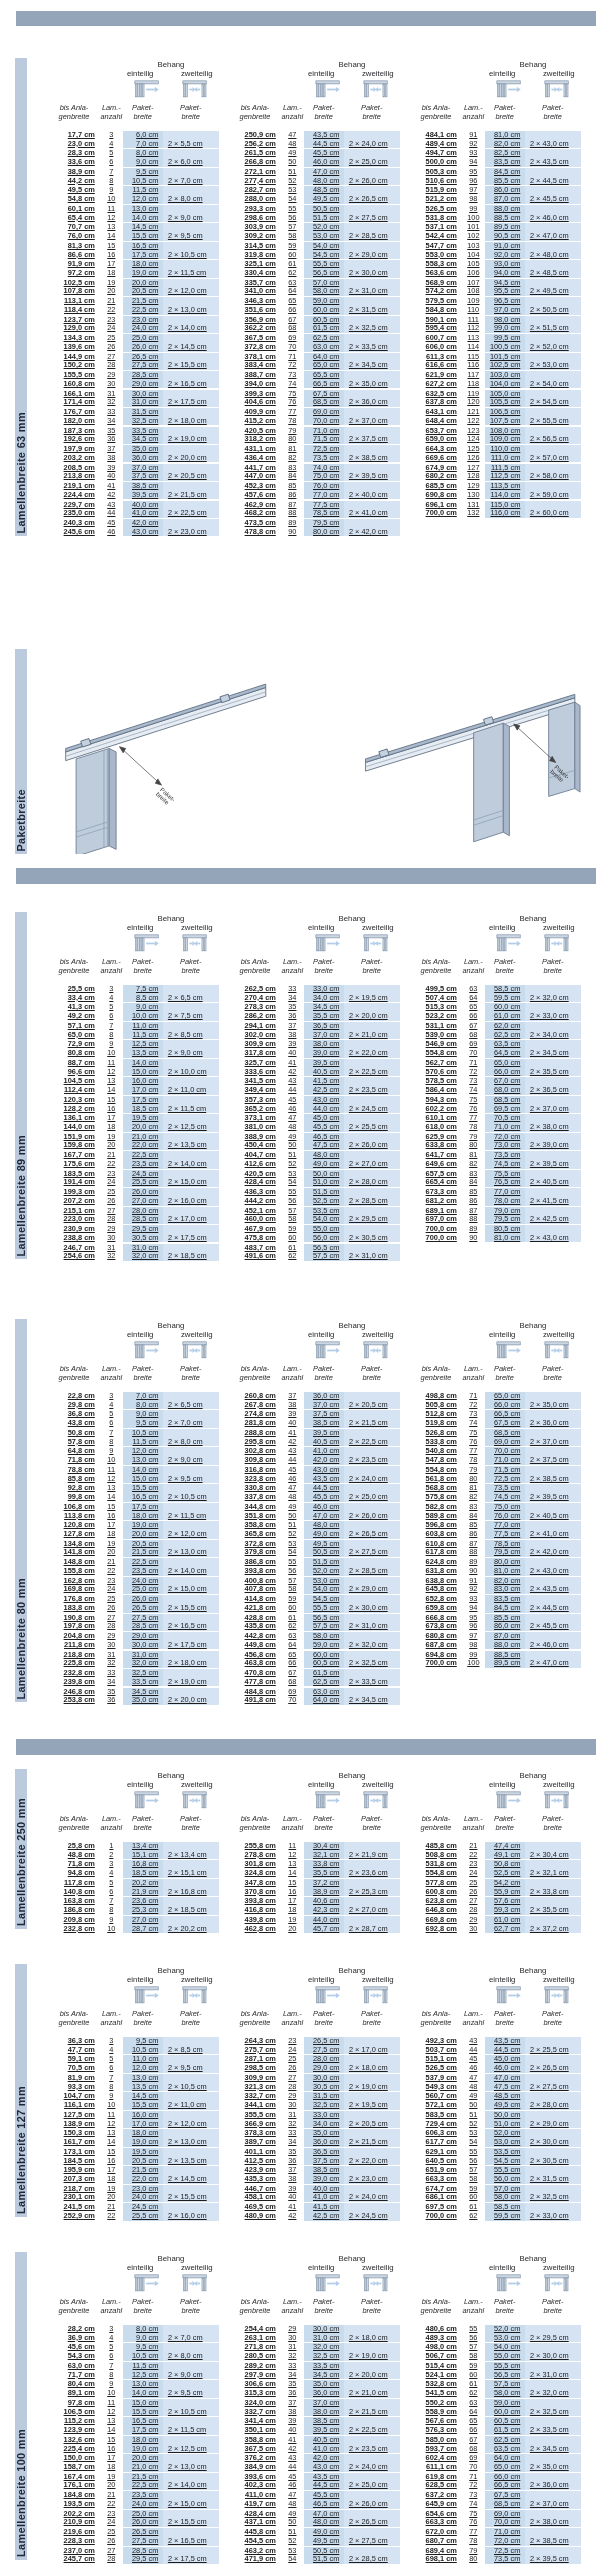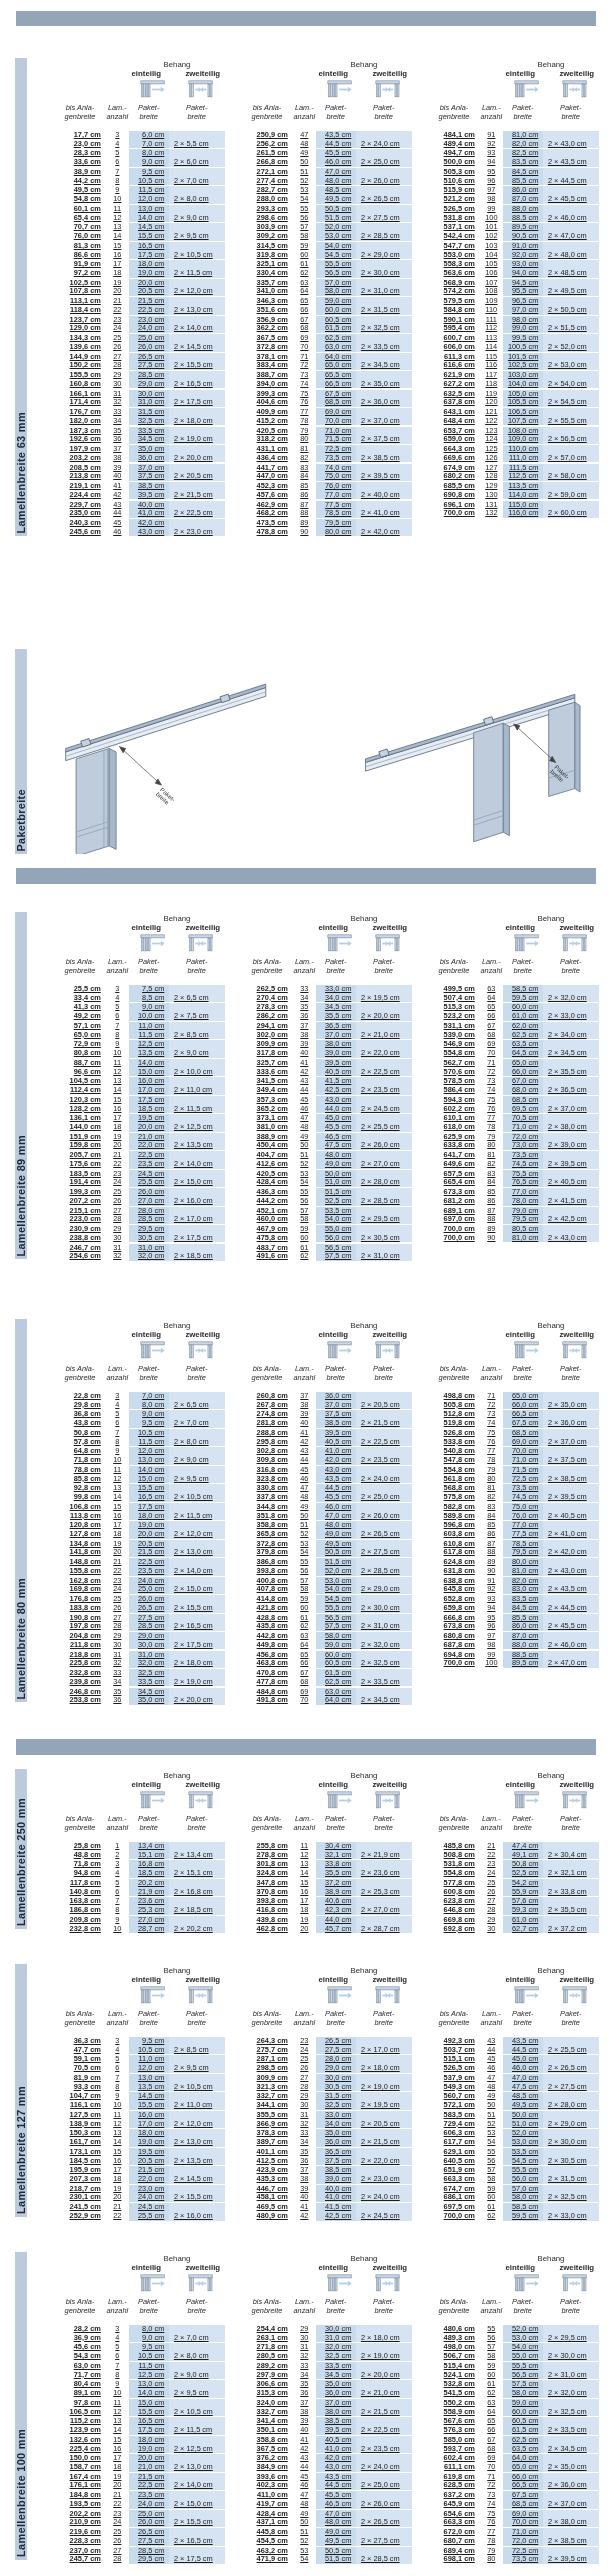--- a/index.html
+++ b/index.html
@@ -4,26 +4,26 @@
 <style>
   html,body{margin:0;padding:0;background:#fff;}
   .page{position:relative;width:610px;height:2576px;background:#ffffff;overflow:hidden;
         font-family:"Liberation Sans",sans-serif;color:#1d1d1f;}
   .hbar{position:absolute;left:15.7px;width:580px;height:15.7px;background:#94a4b9;}
   .lamsec,.diagsec{position:absolute;left:15px;width:586px;}
   .vbar{position:absolute;left:0;top:0;bottom:0;width:12.2px;background:#bccadd;}
   .vlabel{position:absolute;bottom:2.6px;left:50%;transform:translateX(-50%) rotate(180deg);
           writing-mode:vertical-rl;font-weight:bold;font-size:11px;color:#1c2737;
           white-space:nowrap;letter-spacing:0.3px;}
-  .groups{position:absolute;left:33px;top:0;right:0;display:flex;gap:14px;justify-content:flex-end;}
+  .groups{position:absolute;left:33px;top:0;right:0;display:flex;gap:8px;}
   .group{width:173px;flex:0 0 173px;}
   .ghead{height:66px;position:relative;font-size:7.4px;color:#2a2a2e;}
   .behang{position:absolute;left:75px;width:96px;top:1.7px;text-align:center;font-size:7.8px;}
   .teilig{position:absolute;left:64px;width:113px;top:11.3px;display:flex;}
-  .teilig span{flex:1;text-align:center;font-size:7.8px;font-weight:bold;}
+  .teilig span{flex:1;text-align:center;font-size:7.8px;}
   .gicons{position:absolute;left:75px;width:96px;top:21px;display:flex;}
   .gicons .ic{flex:1;display:flex;justify-content:center;}
   .colhead{position:absolute;left:0;right:0;top:45px;display:grid;
            grid-template-columns:52px 22.7px 40px 56px;text-align:center;line-height:9.2px;font-style:italic;}
   .rows{margin-top:7px;text-decoration:underline;}
   .pair{margin-bottom:1.3px;}
   .row{display:grid;grid-template-columns:52px 22.7px 40px 56px;height:8.6px;
        font-size:7.4px;line-height:8.6px;}
   .c1{text-align:right;font-weight:bold;padding-right:5.2px;}
   .c2{text-align:center;}
@@ -1311,21 +1311,21 @@
               </div>
               <div class="row">
                 <span class="c1">159,8 cm</span>
          <span class="c2">20</span>
          <span class="c3">22,0 cm</span>
          <span class="c4">2 × 13,5 cm</span>
               </div>
             </div>
             <div class="pair">
               <div class="row">
-                <span class="c1">205,7 cm</span>
+                <span class="c1">167,7 cm</span>
          <span class="c2">21</span>
          <span class="c3">22,5 cm</span>
          <span class="c4"></span>
               </div>
               <div class="row">
                 <span class="c1">175,6 cm</span>
          <span class="c2">22</span>
          <span class="c3">23,5 cm</span>
          <span class="c4">2 × 14,0 cm</span>
               </div>

